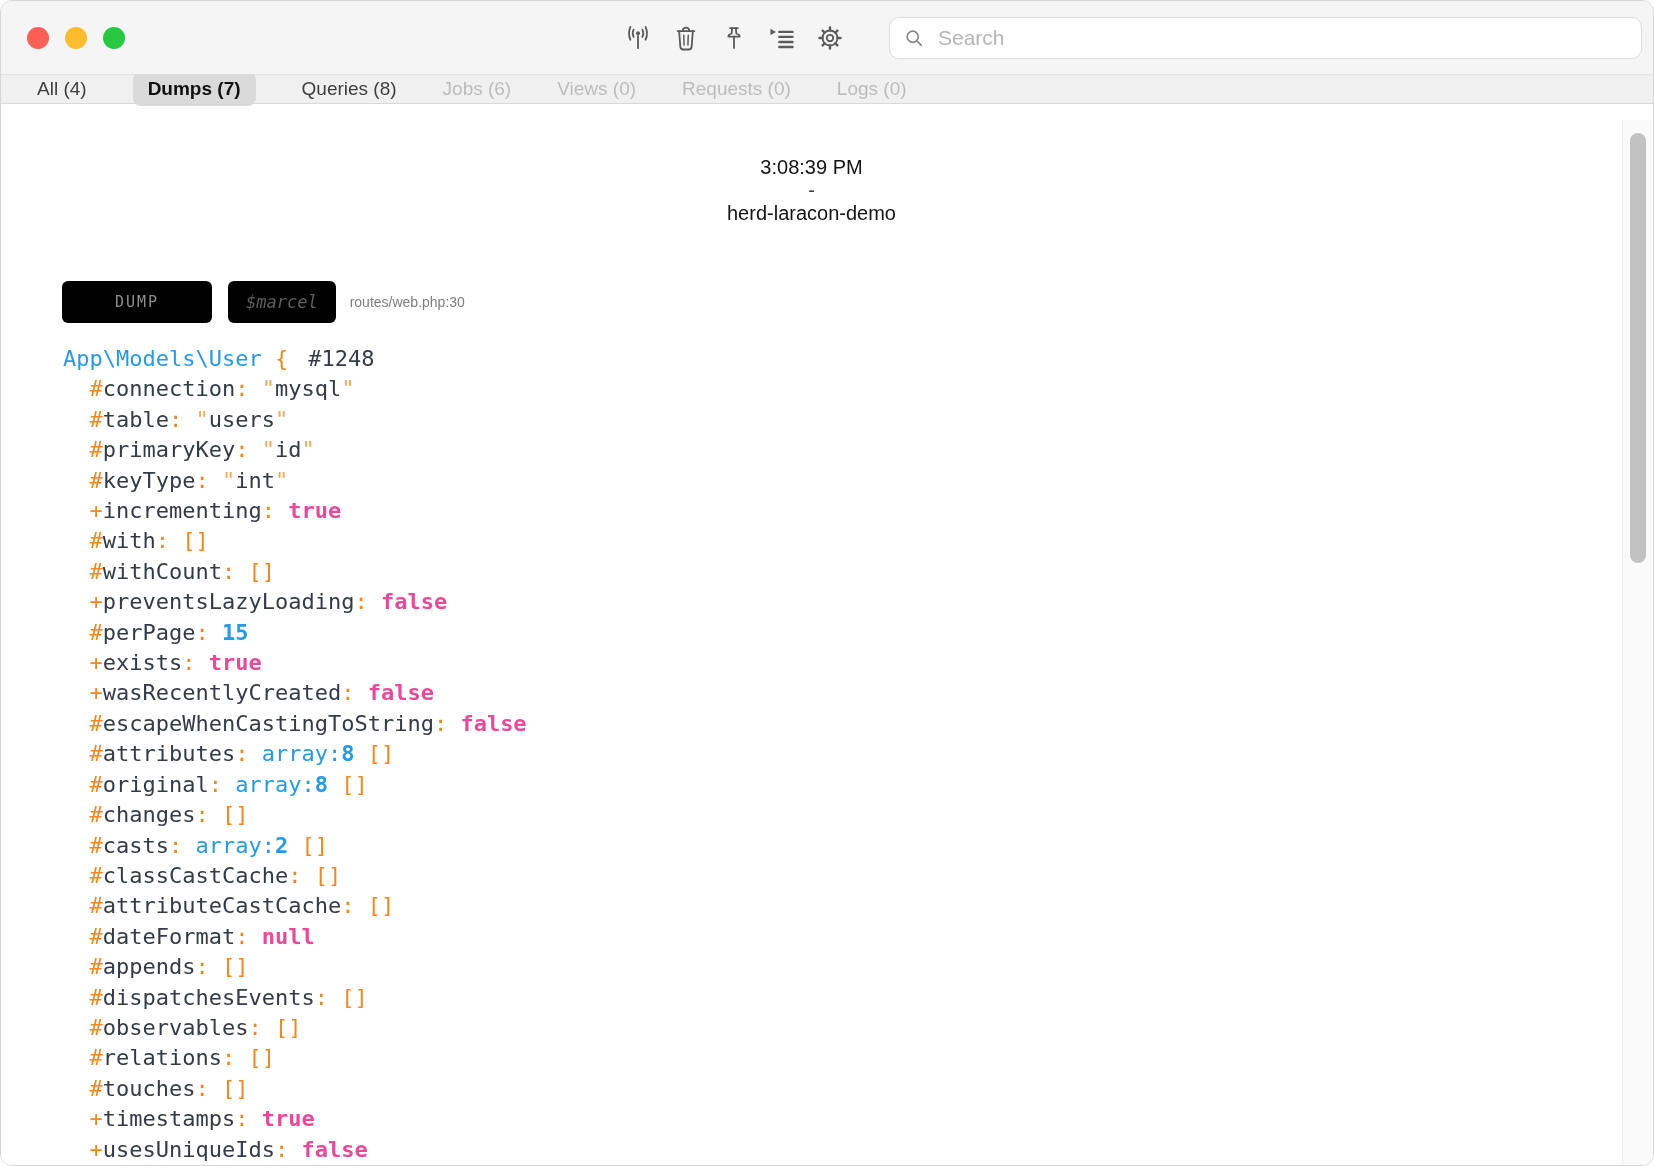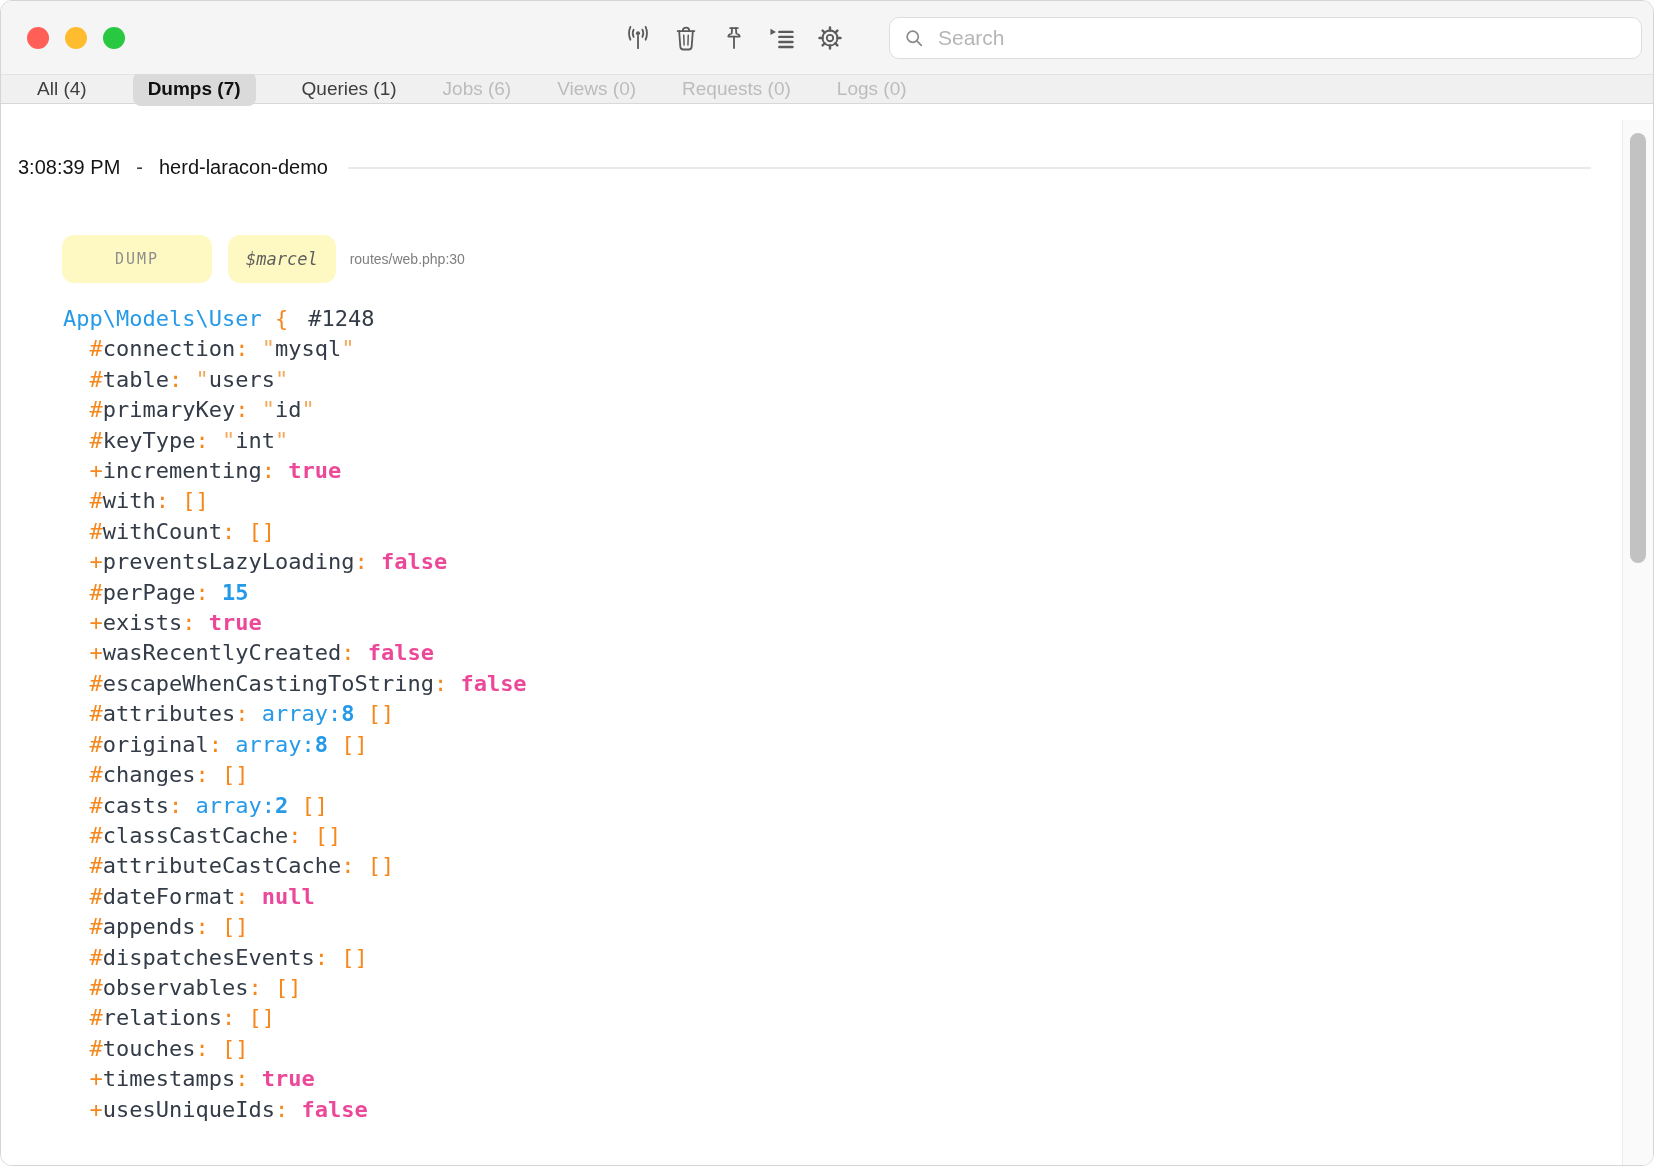--- a/index.html
+++ b/index.html
@@ -24,26 +24,26 @@
   .search input{border:none;outline:none;background:transparent;font-size:21px;color:#333;margin-left:10px;width:100%;font-family:"Liberation Sans",sans-serif;}
   .search input::placeholder{color:#b6b6b6;}
   
   .tabbar{height:30px;background:#f1f0f0;border-top:1px solid #e4e3e3;border-bottom:1px solid #d9d8d8;
     display:flex;align-items:center;padding-left:36px;gap:46px;font-size:19px;}
   .tab{color:#3e3e3e;white-space:nowrap;cursor:default;}
   .tab.selected{background:#dbdada;border-radius:8px;padding:6px 15px;font-weight:700;color:#101010;}
   .tab.disabled{color:#bcbcbc;}
   
   .content{position:absolute;top:119px;left:0;right:0;bottom:0;background:#fff;overflow:hidden;}
-  .entry-header{display:flex;align-items:center;margin:36px 62px 0 17px;font-size:20px;color:#141414;}
+  .entry-header{display:flex;align-items:center;margin:36px 62px 0 31px;font-size:20px;color:#141414;flex-direction:column;}
   .entry-sep{margin:0 16px;color:#3c3c3c;}
   .rule{flex:1;height:2px;background:#e9e9eb;margin-left:20px;}
   .badges{display:flex;align-items:center;margin:56px 0 0 61px;}
-  .badge{height:48px;display:inline-flex;align-items:center;justify-content:center;
-    background:#fef9c3;border-radius:12px;font-family:"DejaVu Sans Mono",monospace;}
+  .badge{height:42px;display:inline-flex;align-items:center;justify-content:center;
+    background:#000000;border-radius:6px;font-family:"DejaVu Sans Mono",monospace;}
   .badge-type{min-width:150px;font-size:15px;letter-spacing:2px;color:#8e8e8e;padding:0 20px;}
   .badge-var{min-width:105px;font-size:17px;color:#5e5e5e;margin-left:16px;padding:0 18px;font-style:italic;}
   .location{margin-left:14px;font-size:14px;color:#7e7e7e;}
   
   .dump{margin:21px 0 0 62px;font-family:"DejaVu Sans Mono",monospace;font-size:22px;line-height:30.4px;white-space:pre;color:#333b47;}
   .t-plain{color:#333b47;}
   .t-name{color:#333b47;}
   .t-ref{color:#333b47;margin-left:20px;}
   .t-cls{color:#259ae8;}
   .t-note{color:#259ae8;}
@@ -115,21 +115,21 @@
           <path d="M17.3 17.3l5.2 5.2"></path>
         </svg>
         <input type="text" placeholder="Search" style="">
       </div>
     </div>
   </header>
 
   <nav class="tabbar" id="tabbar">
       <span class="tab normal">All (4)</span>
       <span class="tab selected">Dumps (7)</span>
-      <span class="tab normal">Queries (1)</span>
+      <span class="tab normal">Queries (8)</span>
       <span class="tab disabled">Jobs (6)</span>
       <span class="tab disabled">Views (0)</span>
       <span class="tab disabled">Requests (0)</span>
       <span class="tab disabled">Logs (0)</span>
     </nav>
 
   <main class="content">
     <div class="entry-header">
       <span>3:08:39 PM</span>
       <span class="entry-sep">-</span>

